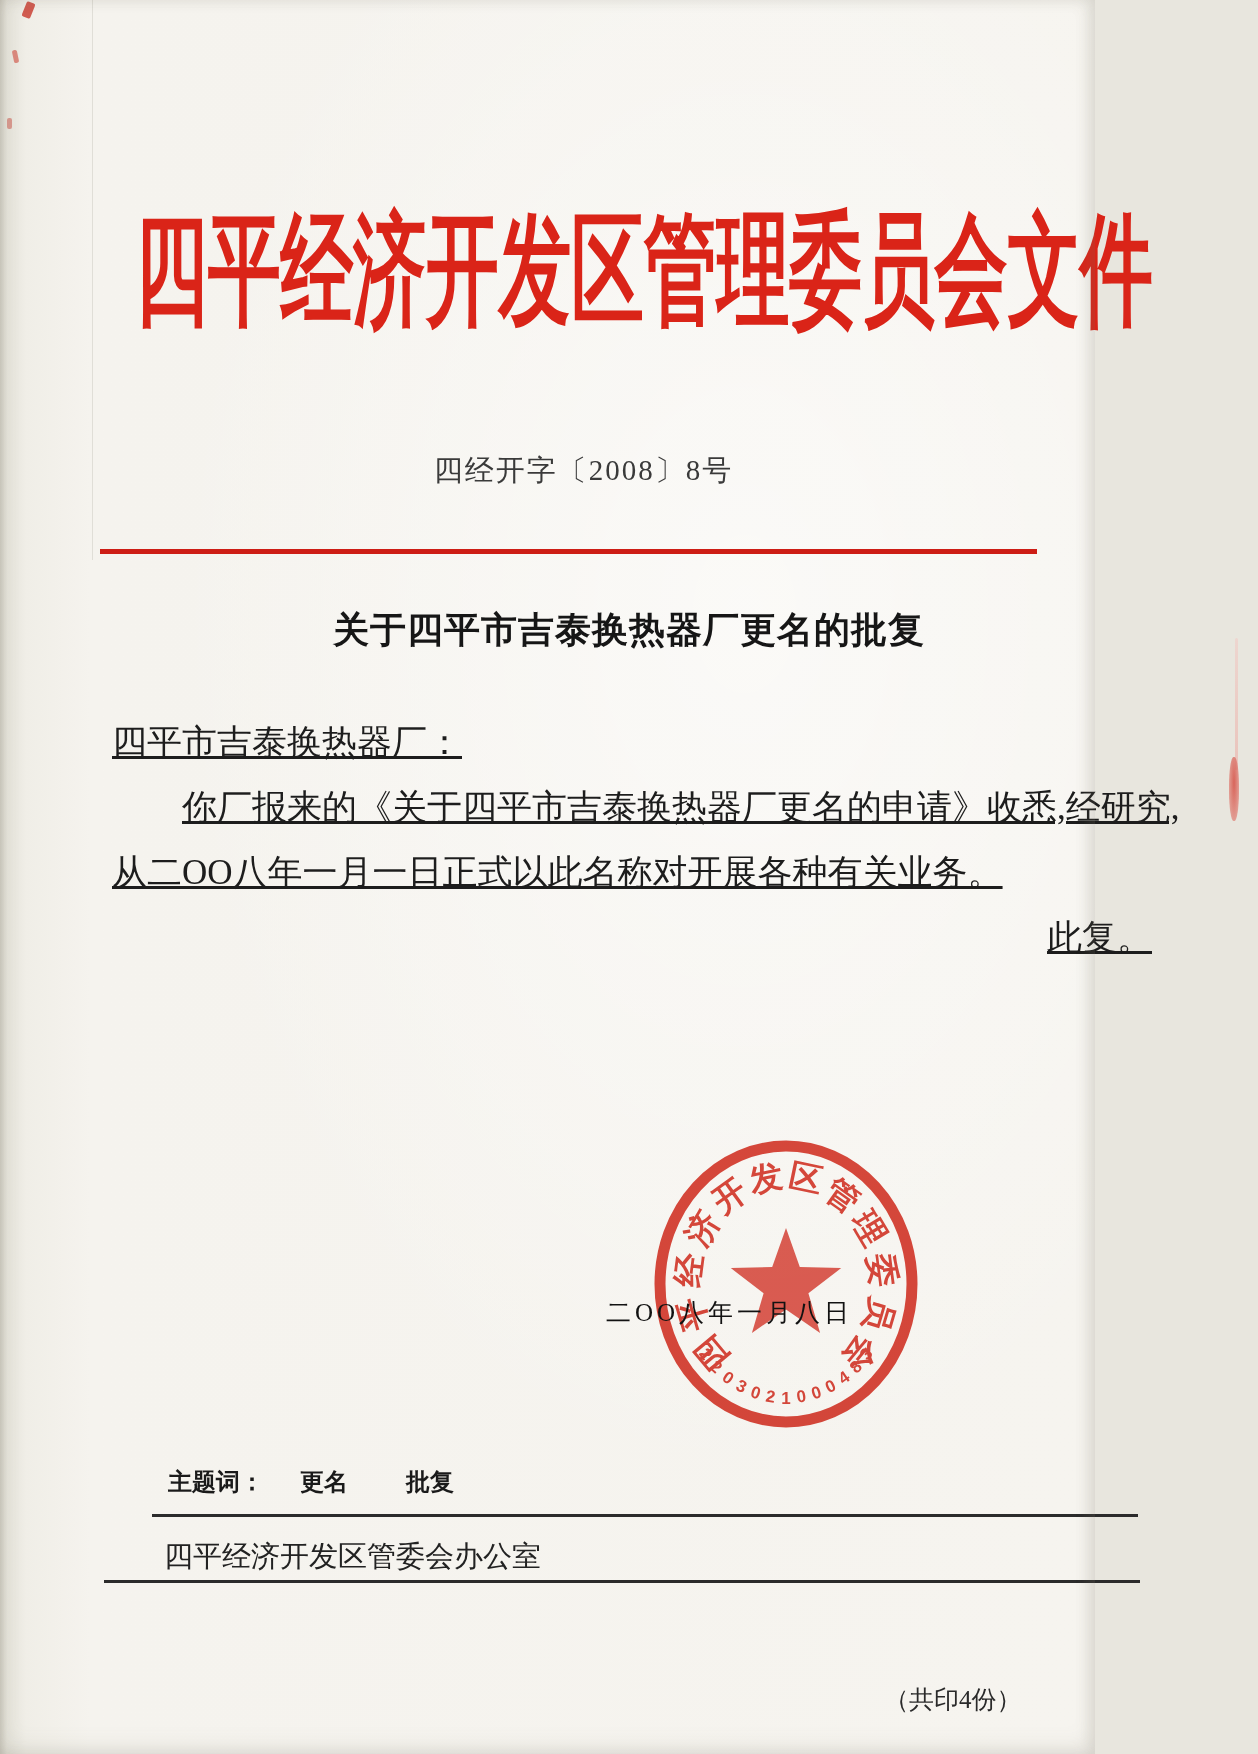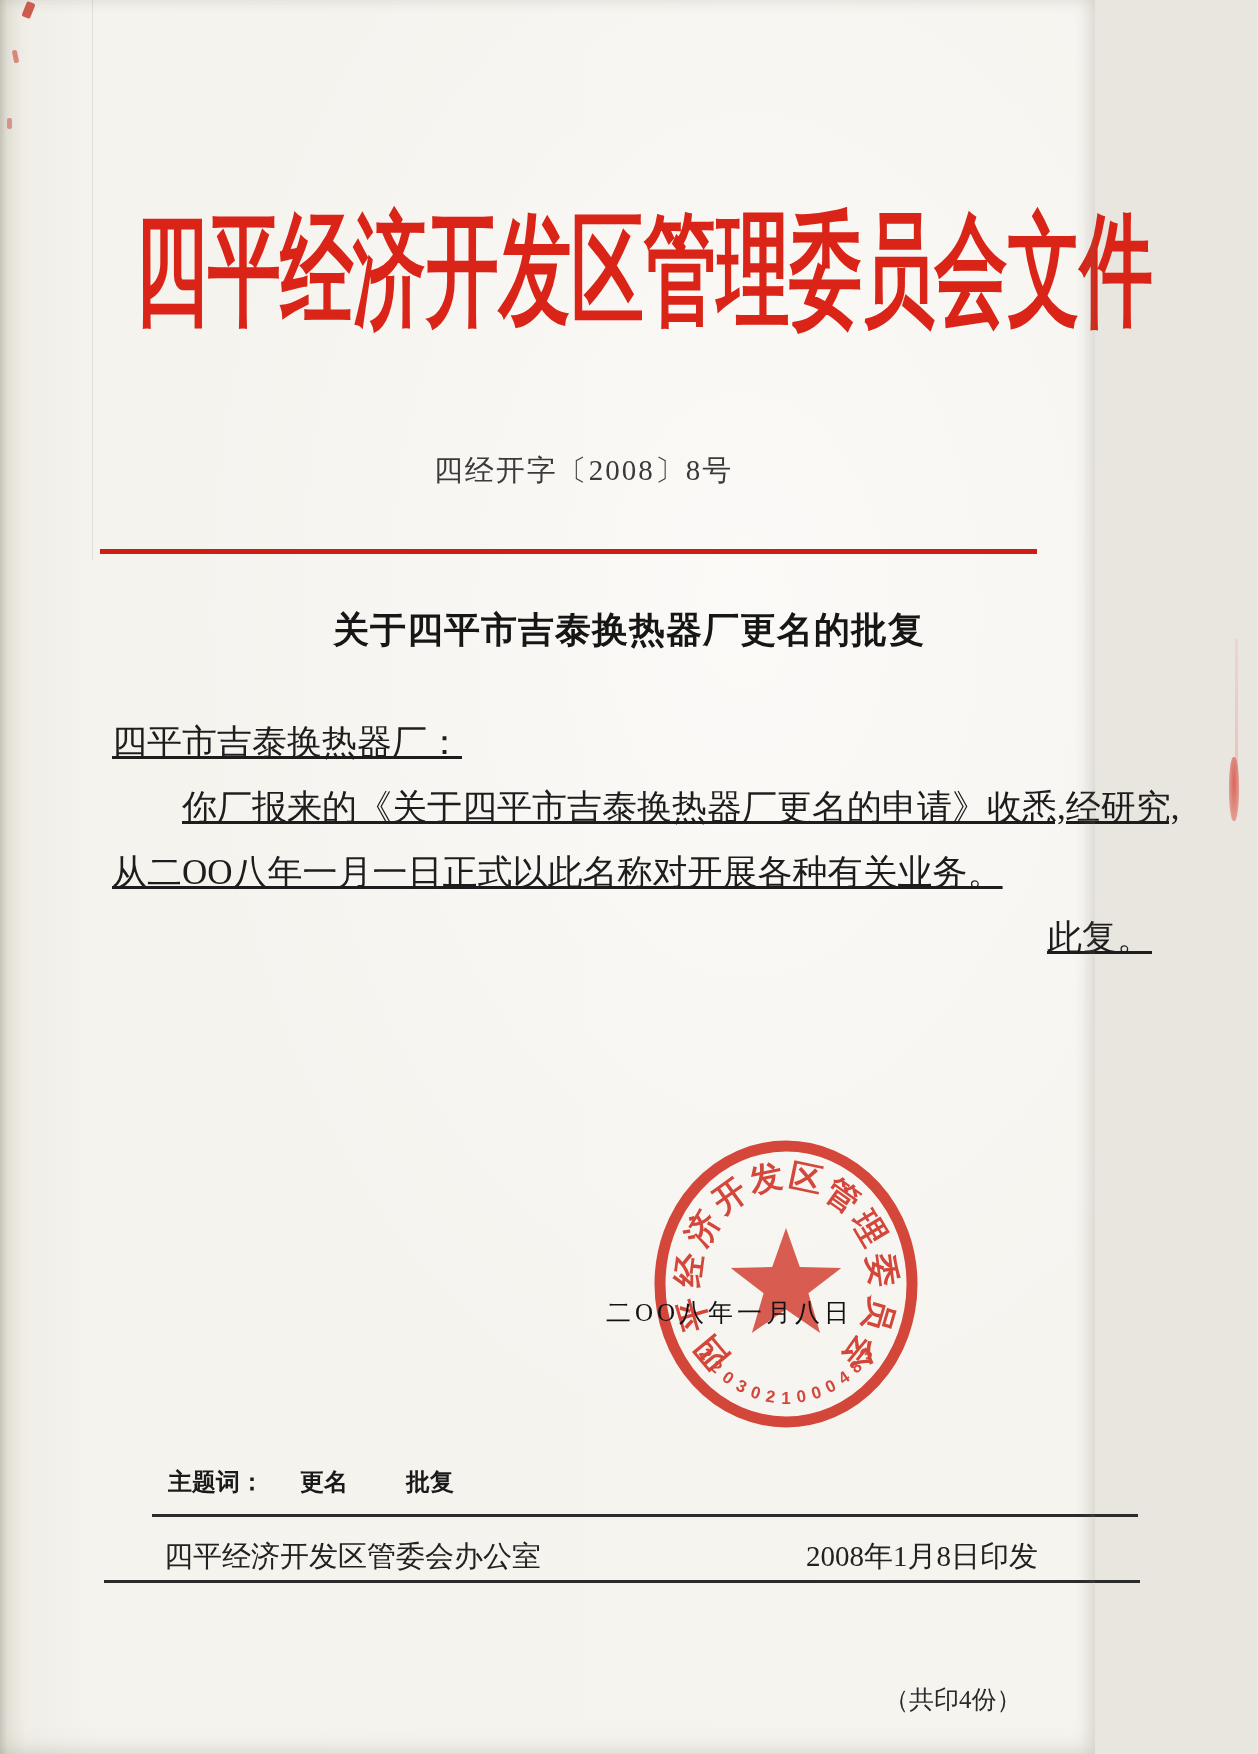--- a/index.html
+++ b/index.html
@@ -120,17 +120,16 @@
         <text transform="translate(220.4,218.2) rotate(-52.0)" text-anchor="middle" class="num-char">3</text>
       </g>
   </svg>
 
   <div class="keywords">
     <span>主题词：</span><span class="kw1">更名</span><span class="kw2">批复</span>
   </div>
 
   <div class="sep1"></div>
   <div class="footer-office">四平经济开发区管委会办公室</div>
-  <div class="footer-date">2008年1月8日印发</div>
   <div class="sep2"></div>
   <div class="copies">（共印4份）</div>
 
 </div>
 
 </body></html>

